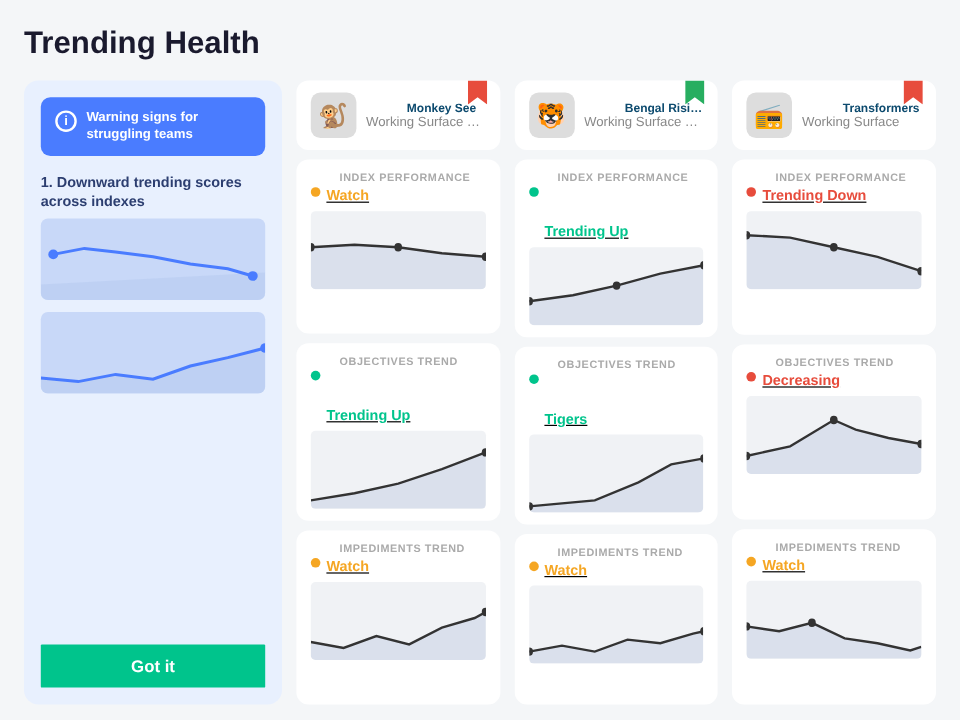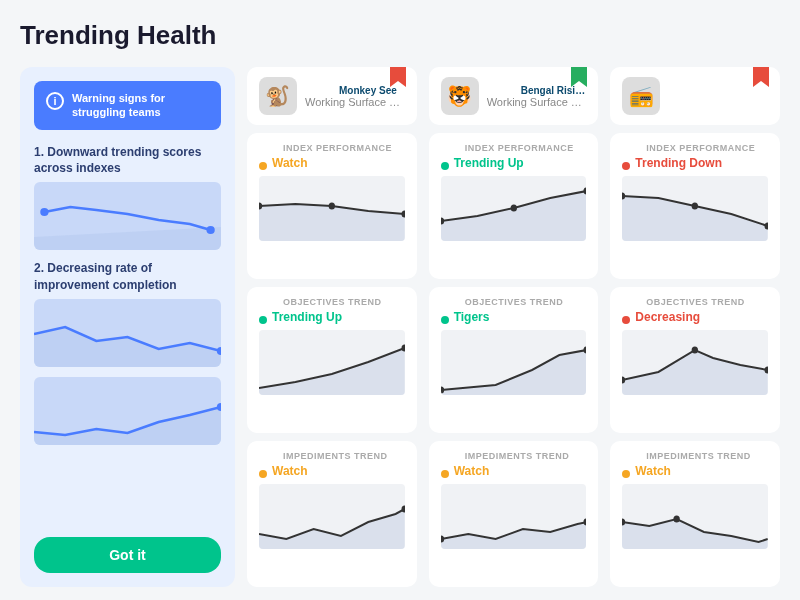--- a/index.html
+++ b/index.html
@@ -84,21 +84,21 @@
       overflow: hidden;
     }
     .mini-chart svg {
       width: 100%;
       height: 100%;
     }
     .got-it-btn {
       background: #00c48c;
       color: white;
       border: none;
-      border-radius: 16px;
+      border-radius: 1px;
       padding: 10px 0;
       font-size: 14px;
       font-weight: 600;
       cursor: pointer;
       margin-top: auto;
       text-align: center;
       display: block;
       width: 100%;
     }
     
@@ -174,38 +174,39 @@
       font-size: 9px;
       font-weight: 700;
       color: #aaa;
       letter-spacing: 0.5px;
       text-transform: uppercase;
       margin-bottom: 3px;
       padding-left: 24px;
     }
     .metric-status {
       display: flex;
-      align-items: flex-end;
+      align-items: flex-start;
       gap: 5px;
       margin-bottom: 6px;
+      text-decoration: underline;
     }
     .status-dot {
       width: 8px;
       height: 8px;
       border-radius: 50%;
       flex-shrink: 0;
     }
     .status-dot.green { background: #00c48c; }
     .status-dot.orange { background: #f5a623; }
     .status-dot.red { background: #e74c3c; }
     .status-text {
       font-size: 12px;
       font-weight: 600;
     }
-    .status-text.green { color: #00c48c; }
+    .status-text.green { color: #00c48c; margin-top: 30px; }
     .status-text.orange { color: #f5a623; }
     .status-text.red { color: #e74c3c; }
     .chart-area {
       height: 65px;
       position: relative;
       background: #f0f2f5;
       border-radius: 4px;
       overflow: hidden;
     }
     .chart-area svg {
@@ -234,33 +235,20 @@
         <div class="mini-chart">
           <svg viewBox="0 0 180 68" preserveAspectRatio="none">
             <polygon points="0,55 0,68 180,68 180,45" fill="#b8ccf0" opacity="0.6"></polygon>
             <polyline points="10,30 35,25 60,28 90,32 120,38 150,42 170,48" fill="none" stroke="#4a7cff" stroke-width="2.5"></polyline>
             <circle cx="10" cy="30" r="4" fill="#4a7cff"></circle>
             <circle cx="170" cy="48" r="4" fill="#4a7cff"></circle>
           </svg>
         </div>
       </div>
 
-      <div class="warning-item">
-        <div class="warning-item-title">
-          <span>2.</span>
-          <span>Decreasing rate of improvement completion</span>
-        </div>
-        <div class="mini-chart">
-          <svg viewBox="0 0 180 68" preserveAspectRatio="none">
-            <polygon points="0,68 0,35 30,28 60,42 90,38 120,50 150,44 180,52 180,68" fill="#b8ccf0" opacity="0.6"></polygon>
-            <polyline points="0,35 30,28 60,42 90,38 120,50 150,44 180,52" fill="none" stroke="#4a7cff" stroke-width="2.5"></polyline>
-            <circle cx="180" cy="52" r="4" fill="#4a7cff"></circle>
-          </svg>
-        </div>
-      </div>
 
       <div class="warning-item">
         <div class="mini-chart">
           <svg viewBox="0 0 180 68" preserveAspectRatio="none">
             <polygon points="0,68 0,55 30,58 60,52 90,56 120,45 150,38 180,30 180,68" fill="#b8ccf0" opacity="0.6"></polygon>
             <polyline points="0,55 30,58 60,52 90,56 120,45 150,38 180,30" fill="none" stroke="#4a7cff" stroke-width="2.5"></polyline>
             <circle cx="180" cy="30" r="4" fill="#4a7cff"></circle>
           </svg>
         </div>
       </div>
@@ -384,20 +372,24 @@
             <circle cx="0" cy="55" r="3.5" fill="#333"></circle>
             <circle cx="160" cy="38" r="3.5" fill="#333"></circle>
           </svg>
         </div>
       </div>
     </div>
 
     <div class="team-col">
       <div class="team-header">
         <div class="team-avatar">📻</div>
+        <div class="team-info">
+          <div class="team-name">Transformers</div>
+          <div class="team-subtitle">Working Surface</div>
+        </div>
         <div class="bookmark-icon">
           <svg class="bookmark-shape" viewBox="0 0 16 20">
               <path d="M0 0 L16 0 L16 20 L8 14 L0 20 Z" fill="#e74c3c"></path>
             </svg>
         </div>
       </div>
       <div class="metric-card">
         <div class="metric-label">INDEX PERFORMANCE</div>
         <div class="metric-status">
           <div class="status-dot red"></div>

